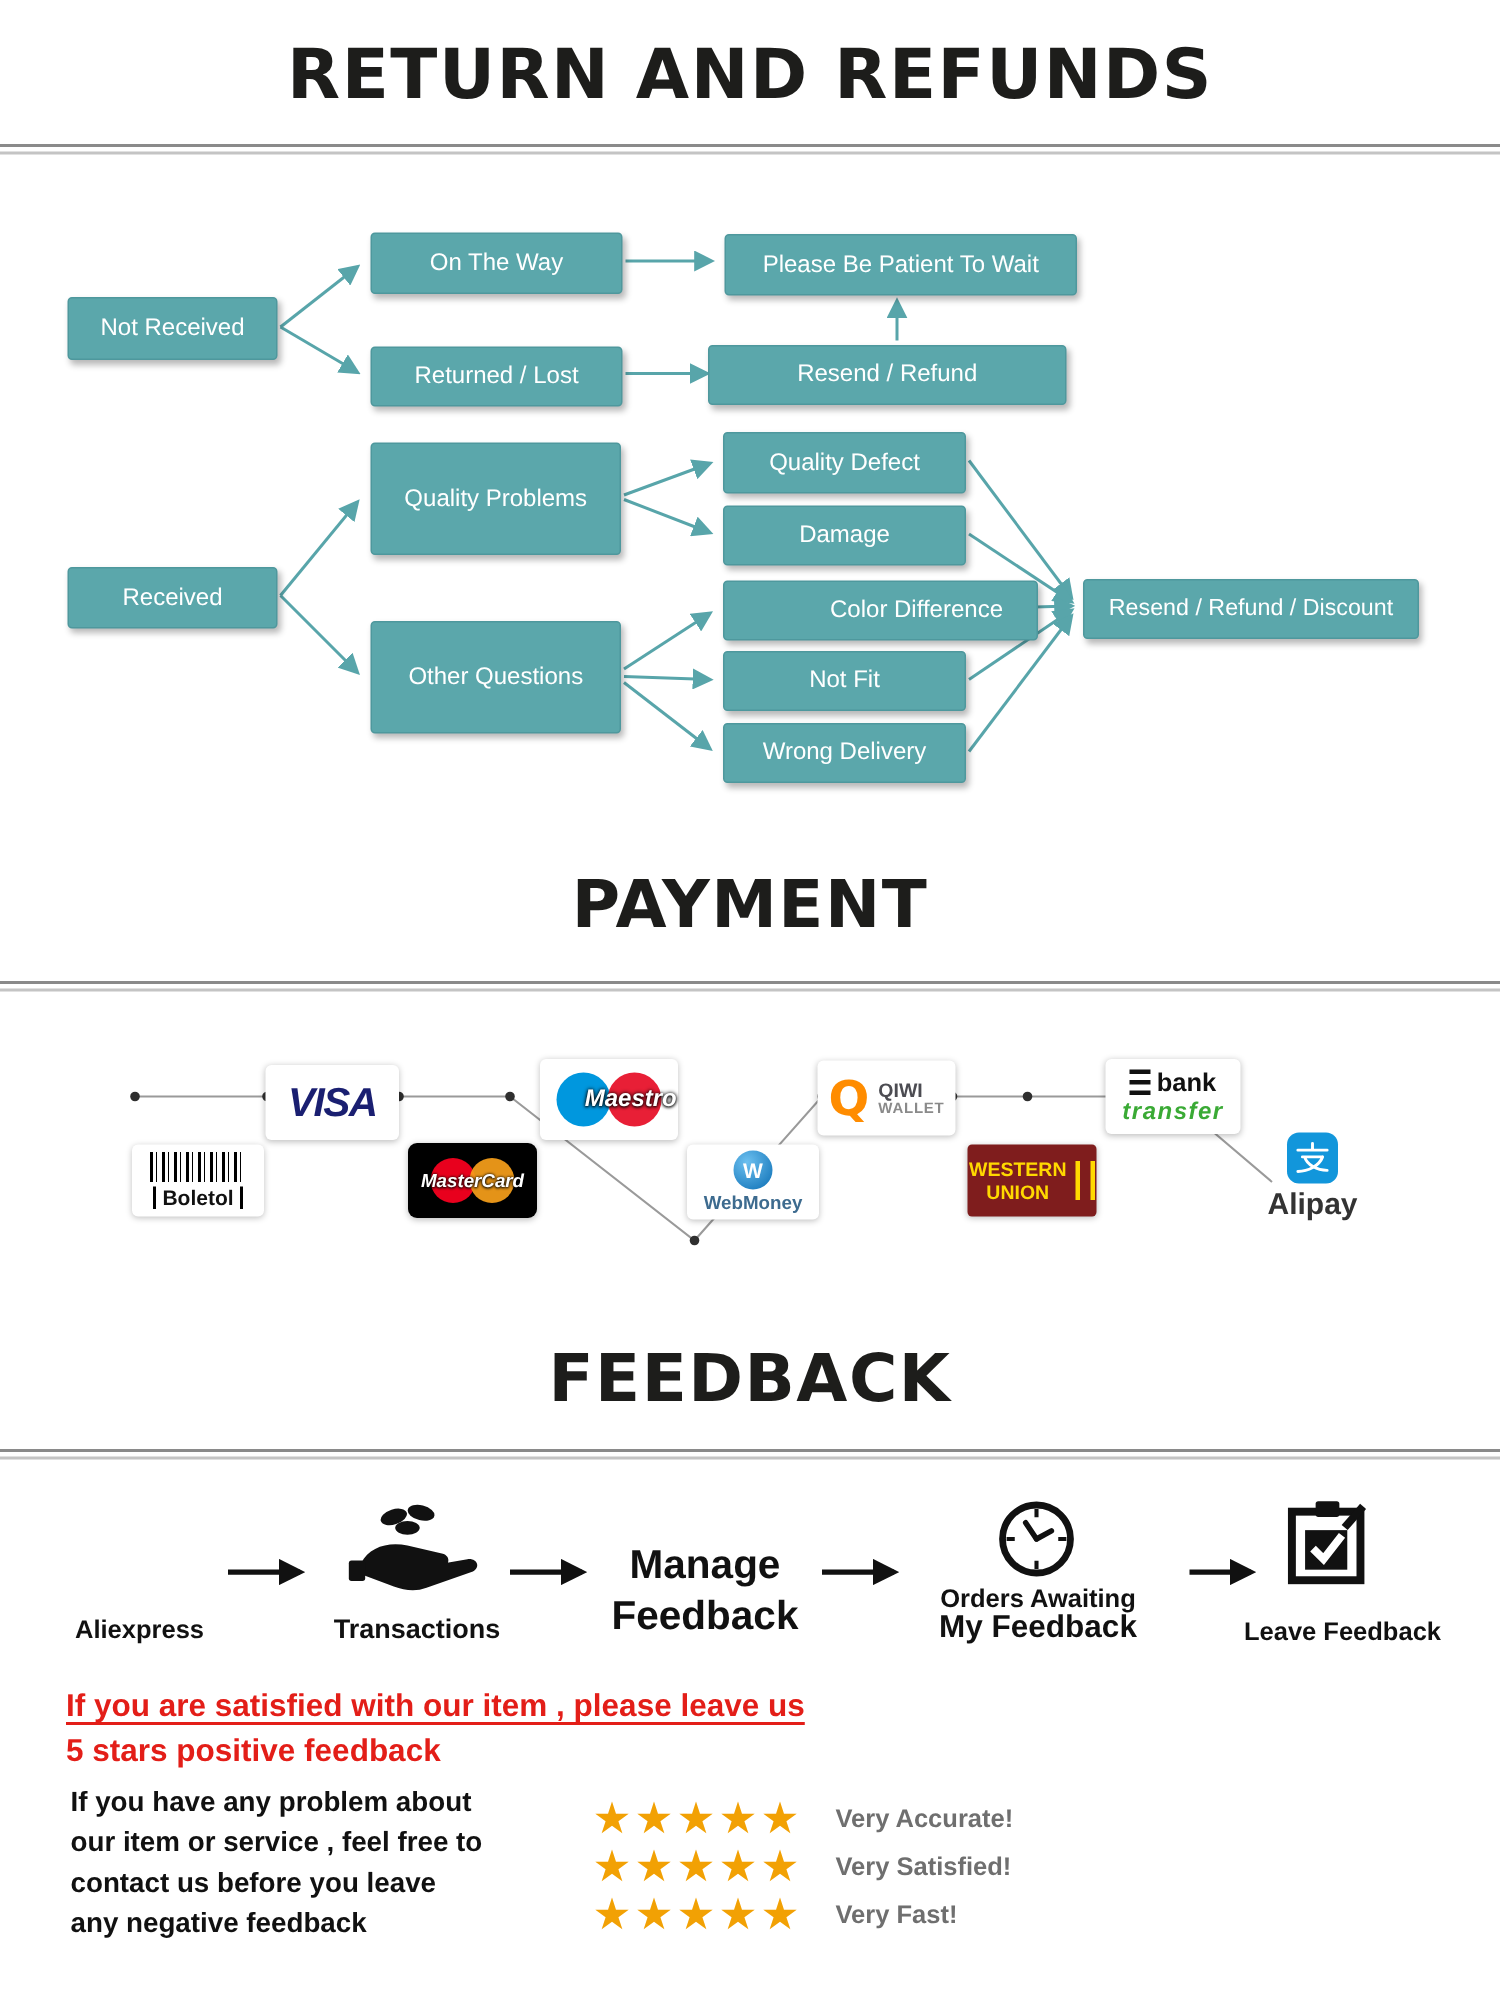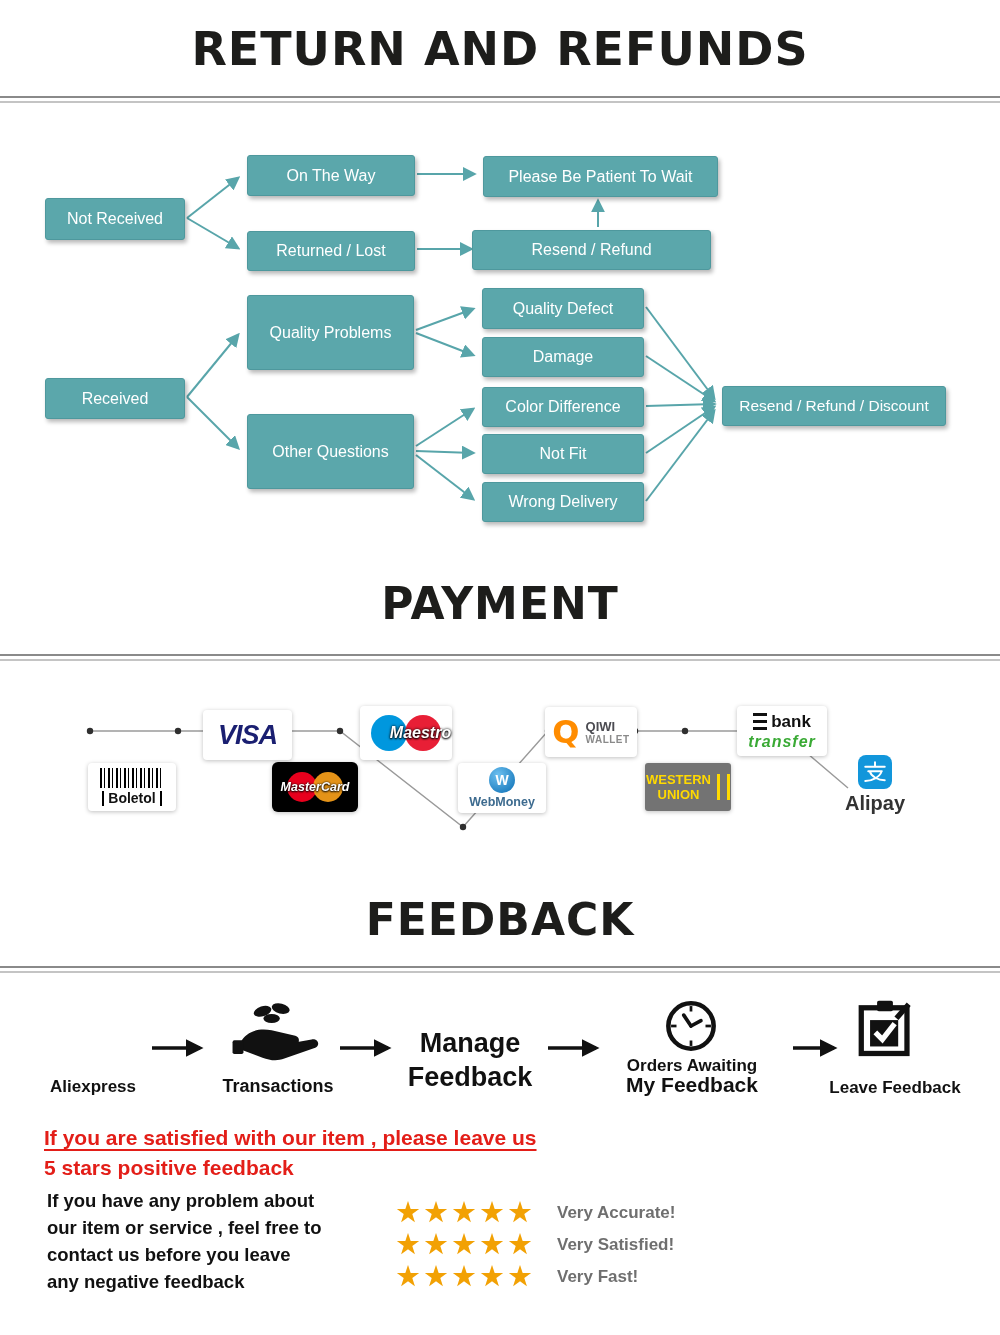--- a/index.html
+++ b/index.html
@@ -47,21 +47,21 @@
   .wm{flex-direction:column;gap:2px;}
   .wm-globe{width:26px;height:26px;border-radius:50%;
     background:radial-gradient(circle at 35% 30%,#6cc0f0,#0a6db3);
     color:#fff;font-weight:800;font-size:14px;display:flex;align-items:center;justify-content:center;}
   .wm-label{font-size:12.5px;font-weight:700;color:#3d6b8f;}
   .qiwi-q{color:#ff8c00;font-size:32px;font-weight:900;line-height:1;margin-right:6px;
     font-family:"DejaVu Sans","Liberation Sans",sans-serif;}
   .qiwi-col{display:flex;flex-direction:column;}
   .qiwi-name{font-size:13px;font-weight:800;color:#4c4c52;}
   .qiwi-wallet{font-size:10px;font-weight:700;color:#8a8a8a;letter-spacing:.5px;}
-  .wu{background:#737373;border-radius:3px;color:#ffd900;}
+  .wu{background:#7f1d1d;border-radius:3px;color:#ffd900;}
   .wu-lines{font-weight:800;font-size:13px;line-height:15px;text-align:center;}
   .wu-bars{width:7px;height:26px;border-left:3px solid #ffd900;border-right:3px solid #ffd900;margin-left:6px;}
   .bank{flex-direction:column;gap:1px;}
   .bank-row{display:flex;align-items:center;}
   .bank-bars{display:inline-block;width:14px;height:11px;border-top:3px solid #111;
     border-bottom:3px solid #111;background:linear-gradient(#111,#111) center/14px 3px no-repeat;margin-right:4px;}
   .bank-word{font-size:17px;font-weight:800;color:#111;}
   .transfer-word{font-size:16px;font-style:italic;font-weight:700;color:#3aaa35;letter-spacing:1px;}
   .alipay{position:absolute;z-index:3;display:flex;flex-direction:column;align-items:center;gap:3px;}
   .alipay-icon{width:34px;height:34px;border-radius:8px;background:#1296db;
@@ -156,30 +156,30 @@
 
   <div class="fc-box" style="left:45px;top:198px;width:138px;height:40px;">Not Received</div>
   <div class="fc-box" style="left:247px;top:155px;width:166px;height:39px;">On The Way</div>
   <div class="fc-box" style="left:483px;top:156px;width:233px;height:39px;">Please Be Patient To Wait</div>
   <div class="fc-box" style="left:247px;top:231px;width:166px;height:38px;">Returned / Lost</div>
   <div class="fc-box" style="left:472px;top:230px;width:237px;height:38px;">Resend / Refund</div>
   <div class="fc-box" style="left:247px;top:295px;width:165px;height:73px;">Quality Problems</div>
   <div class="fc-box" style="left:482px;top:288px;width:160px;height:39px;">Quality Defect</div>
   <div class="fc-box" style="left:482px;top:337px;width:160px;height:38px;">Damage</div>
   <div class="fc-box" style="left:45px;top:378px;width:138px;height:39px;">Received</div>
-  <div class="fc-box" style="left:482px;top:387px;width:160px;height:38px;">Color Difference</div>
+  <div class="fc-box" style="left:482px;top:387px;width:160px;height:38px;padding-left:48px;">Color Difference</div>
   <div class="fc-box" style="left:247px;top:414px;width:165px;height:73px;">Other Questions</div>
   <div class="fc-box" style="left:482px;top:434px;width:160px;height:38px;">Not Fit</div>
   <div class="fc-box" style="left:482px;top:482px;width:160px;height:38px;">Wrong Delivery</div>
   <div class="fc-box" style="left:722px;top:386px;width:222px;height:38px;font-size:15.5px;">Resend / Refund / Discount</div>
 
   <div class="section-title" id="title-payment">PAYMENT</div>
   <div class="divider" id="divider-2"></div>
 
-  <div class="pay-card" style="left:177px;top:710px;width:89px;height:50px;margin-left:26px;">
+  <div class="pay-card" style="left:177px;top:710px;width:89px;height:50px;">
     <span class="visa-text">VISA</span>
   </div>
 
   <div class="pay-card boleto" style="left:88px;top:763px;width:88px;height:48px;">
     <div class="barcode"></div>
     <div class="boleto-label">Boletol</div>
   </div>
 
   <div class="pay-card mc" style="left:272px;top:762px;width:86px;height:50px;">
     <span class="mc-c mc-red"></span>

